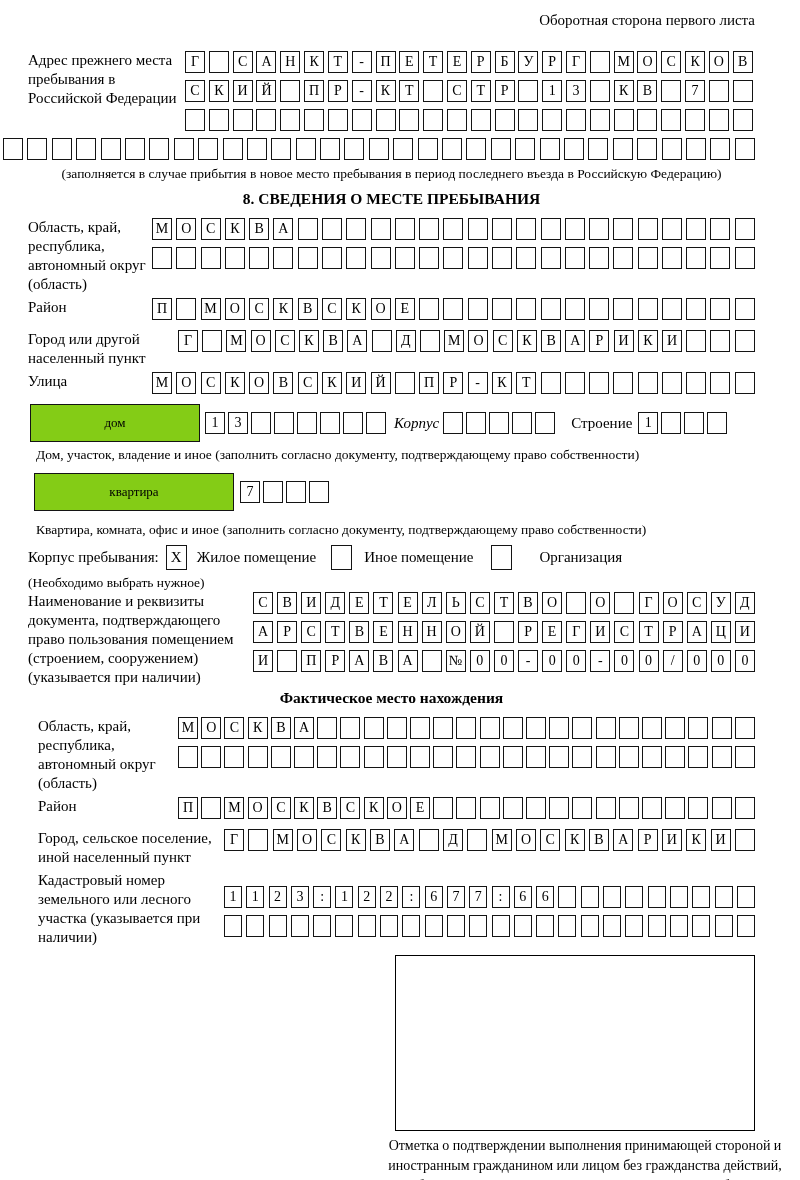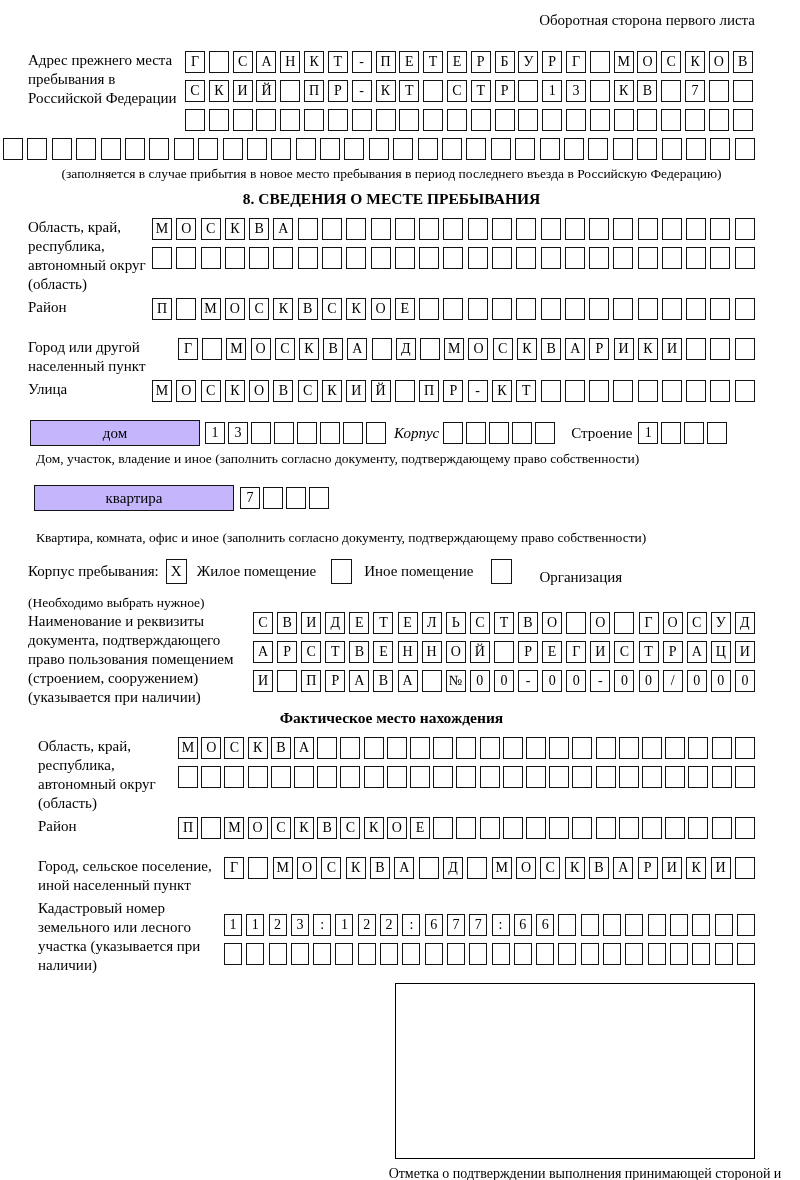--- a/index.html
+++ b/index.html
@@ -25,35 +25,35 @@
     font-size:14px;background:#fff;flex:none;
   }
   .cells-18 .cell{width:18px;}
   .bw-568{width:568px;} .bw-full{width:752px;margin-left:-25px;margin-bottom:5px;}
   .bw-603{width:603px;} .bw-577{width:577px;} .bw-502{width:502px;}
   .bw-531{width:531px;} .bw-181{width:181px;} .bw-112{width:112px;} .bw-89{width:89px;}
   .note{font-size:13.5px;line-height:17px;}
   .center{width:727px;text-align:center;}
   .sec-title{width:727px;text-align:center;font-weight:bold;font-size:15.5px;margin:8px 0 10px;}
   .typebox{
-    border:1.6px solid #141414;height:26px;box-sizing:border-box;background:#c4b5fd;
-    display:flex;align-items:center;justify-content:center;font-size:15px;flex:none;
+    border:1.6px solid #141414;height:38px;box-sizing:border-box;background:#84cc16;
+    display:flex;align-items:center;justify-content:center;font-size:13px;flex:none;
   }
   .inline-lbl{font-size:15px;line-height:26px;flex:none;}
   .cb{
     width:21px;height:25px;box-sizing:border-box;border:1.6px solid #141414;flex:none;
     display:flex;align-items:center;justify-content:center;font-size:15px;background:#fff;
   }
   .stay-row{display:flex;align-items:center;margin-top:6px;}
   .stamp{
     width:360px;height:176px;border:1.6px solid #000;box-sizing:border-box;
     margin-left:367px;margin-top:8px;background:#fff;flex:none;
   }
   .stamp-note{width:398px;margin-left:358px;margin-top:5px;text-align:center;font-size:14px;line-height:20px;}
-  .mt4{margin-top:4px;} .mt6{margin-top:18px;} .mt8{margin-top:1px;}
+  .mt4{margin-top:4px;} .mt6{margin-top:10px;} .mt8{margin-top:1px;}
   .notes2{margin:4px 0 8px;}
 </style>
 </head>
 <body>
 
 <div class="page">
 
   <div class="hdr">Оборотная сторона первого листа</div>
 
   <div class="frow">
@@ -369,21 +369,21 @@
   </div>
   <div class="note mt6" style="padding-left:8px;">Квартира, комната, офис и иное (заполнить согласно документу, подтверждающему право собственности)</div>
 
   <div class="stay-row">
     <div class="inline-lbl">Корпус пребывания:</div>
     <div class="cb" style="margin-left:7px;">X</div>
     <div class="inline-lbl" style="margin-left:10px;">Жилое помещение</div>
     <div class="cb" style="margin-left:15px;"></div>
     <div class="inline-lbl" style="margin-left:12px;">Иное помещение</div>
     <div class="cb" style="margin-left:18px;"></div>
-    <div class="inline-lbl" style="margin-left:27px;margin-top:12px;">Организация</div>
+    <div class="inline-lbl" style="margin-left:27px;">Организация</div>
   </div>
   <div class="note mt4" style="width:620px;">(Необходимо выбрать нужное)</div>
 
   <div class="frow mt8">
     <div class="label lbl-225">Наименование и реквизиты документа, подтверждающего право пользования помещением (строением, сооружением) (указывается при наличии)</div>
     <div class="grid">
       <div class="boxrow bw-502">
           <div class="cell">С</div>
           <div class="cell">В</div>
           <div class="cell">И</div>

